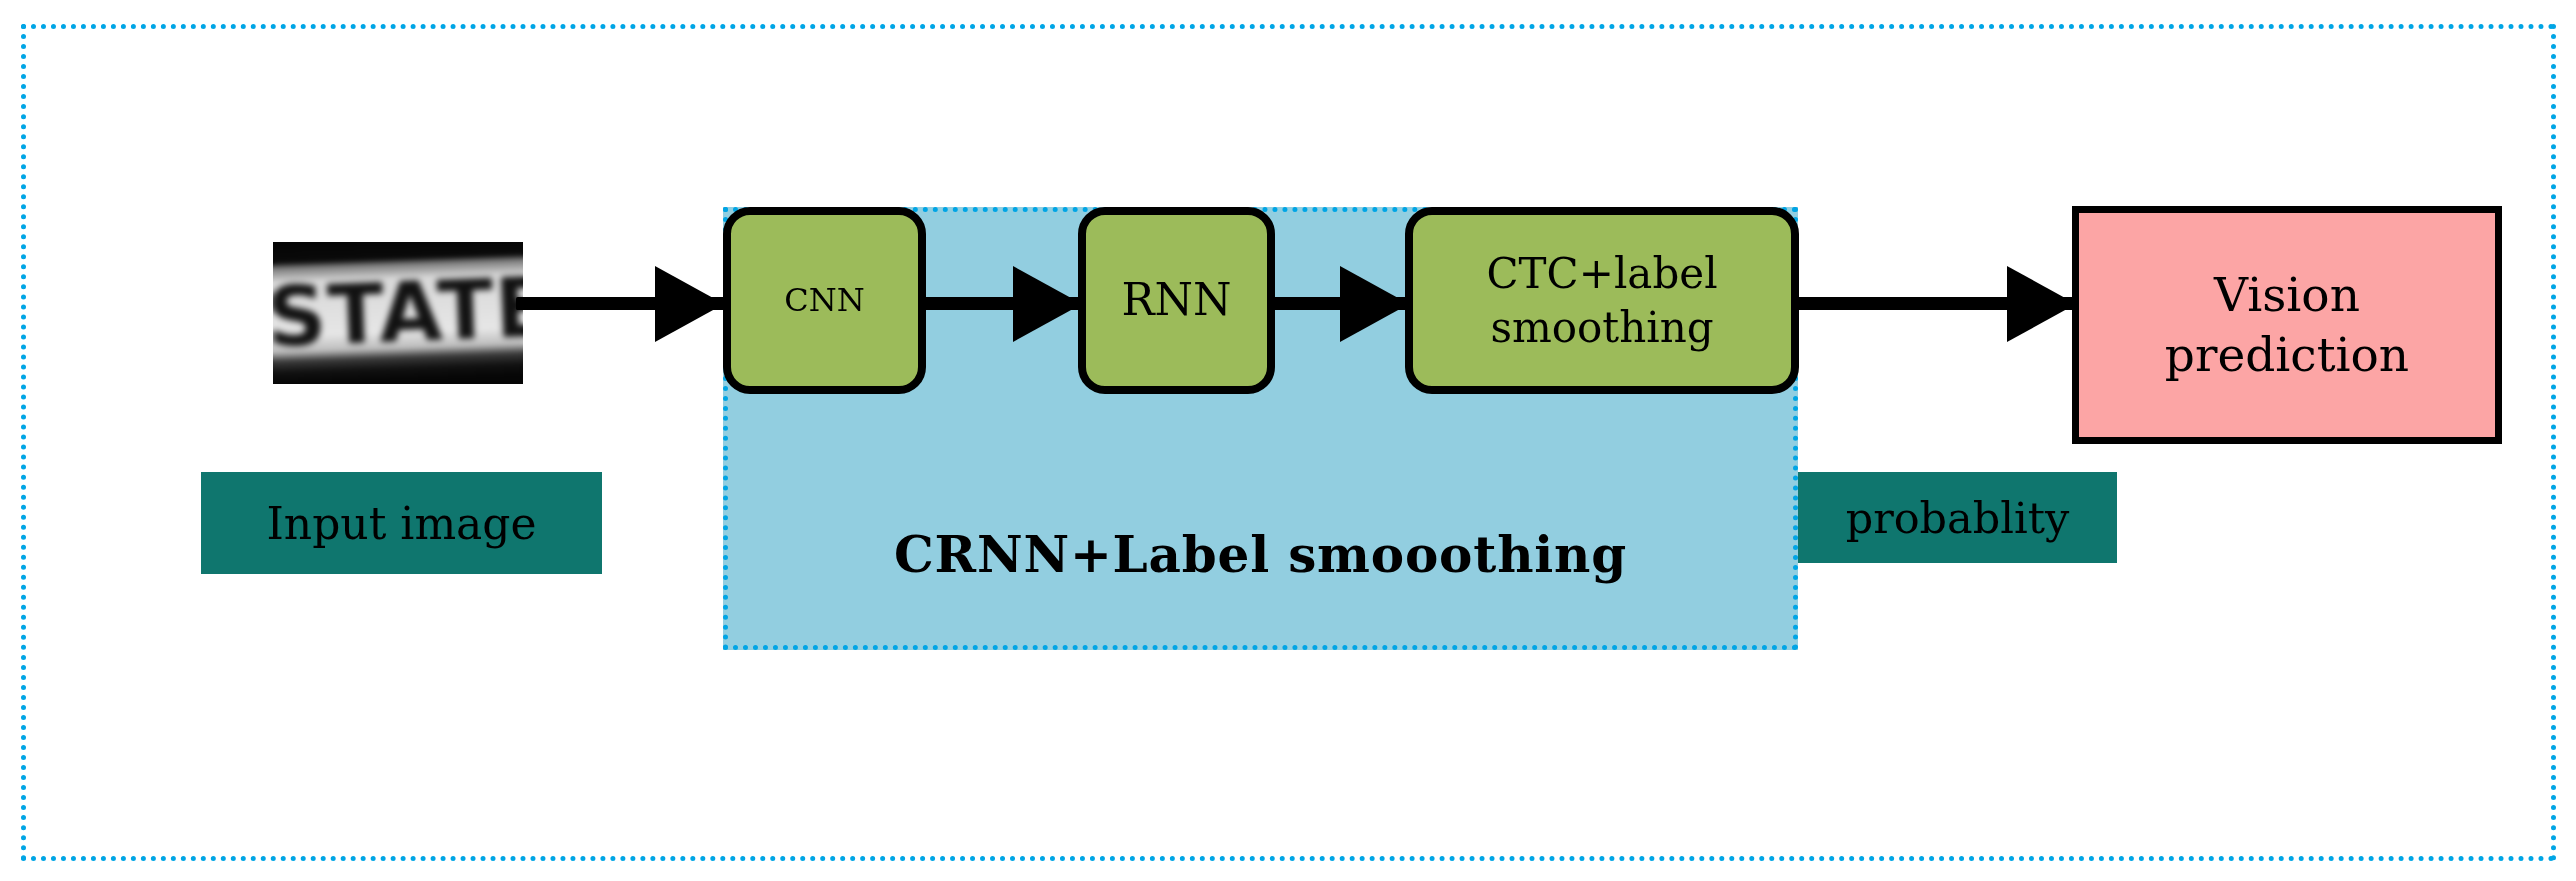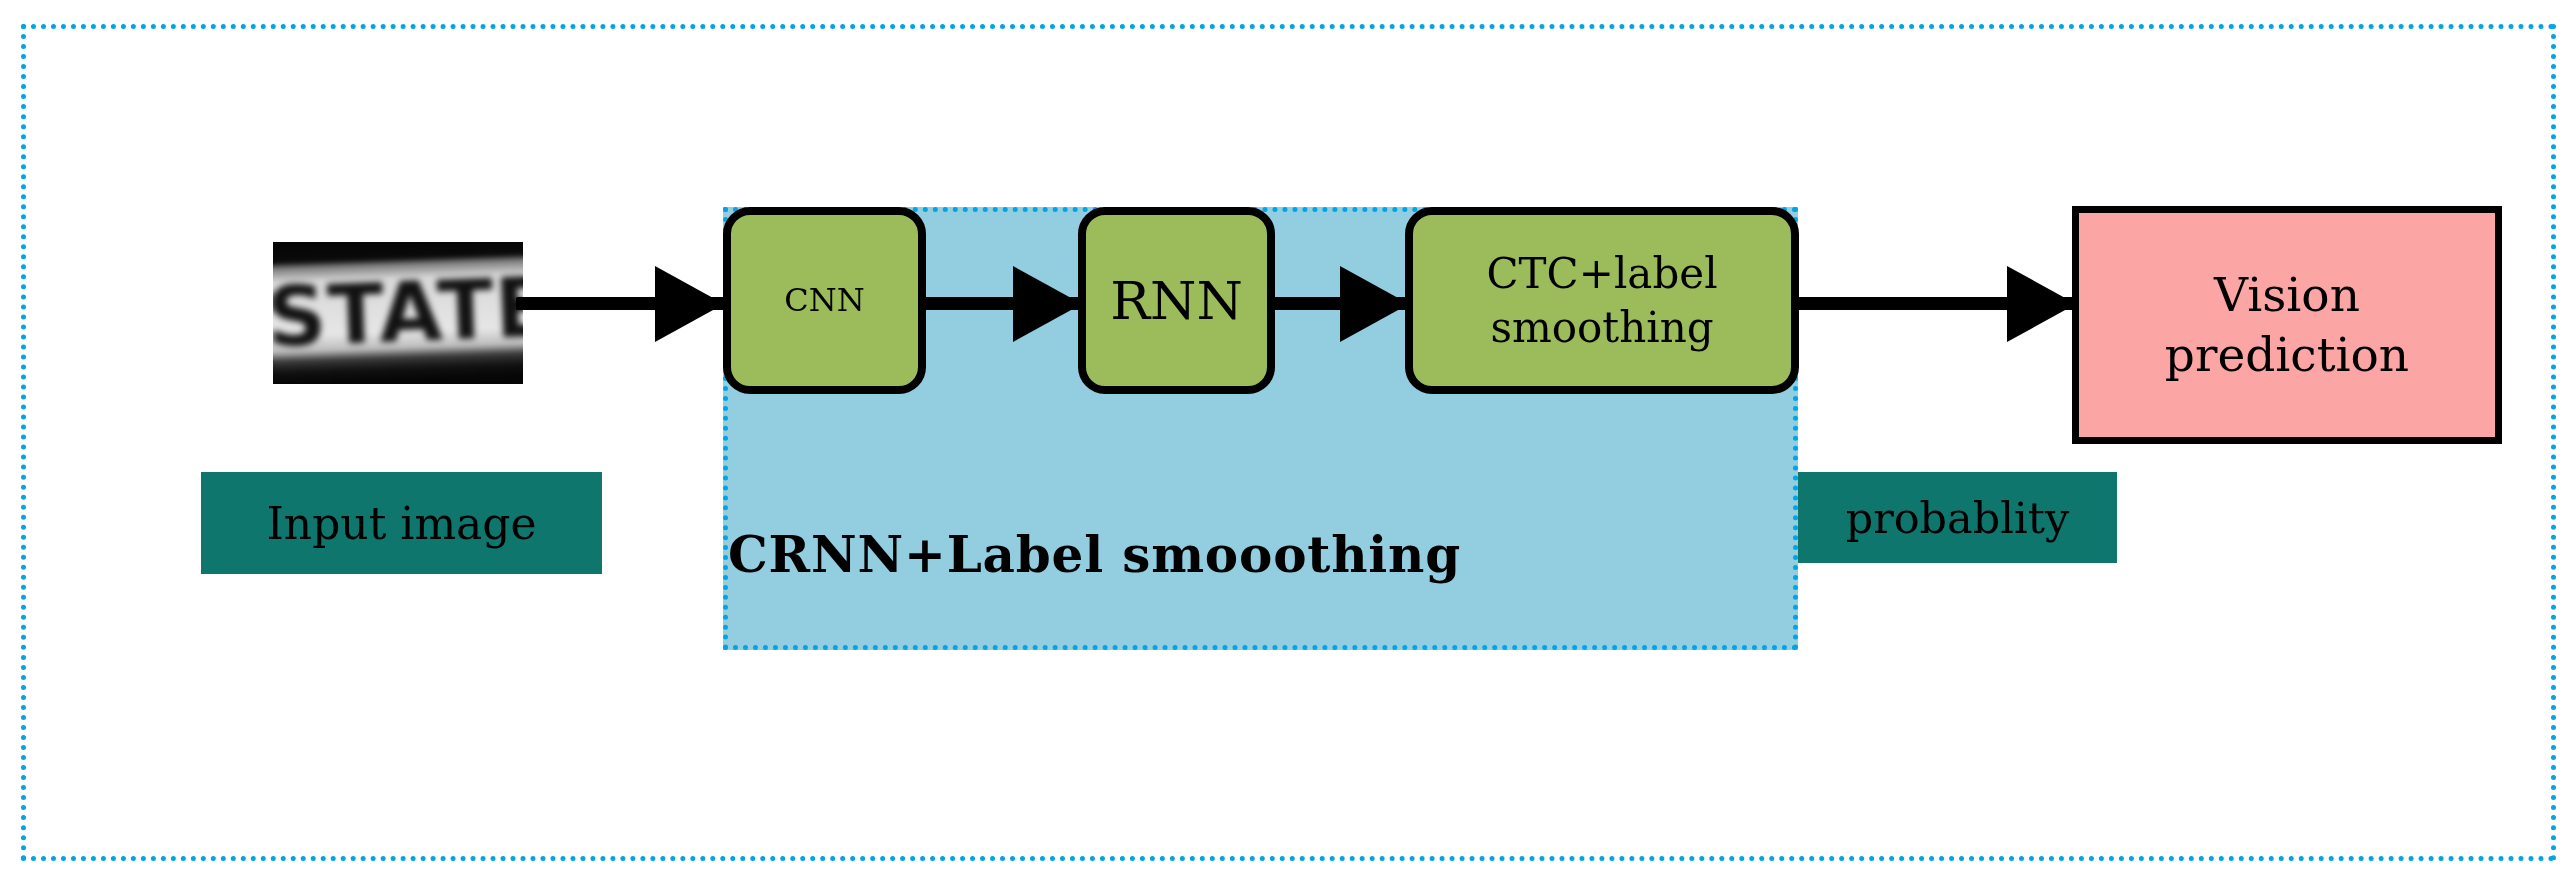--- a/index.html
+++ b/index.html
@@ -16,21 +16,21 @@
 
   
   #crnn-region{
     position:absolute;left:723px;top:207px;width:1075px;height:443px;
     box-sizing:border-box;
     background:#92cee0;
     border:5.5px dotted #00a5e5;
   }
   #crnn-region-label{
     position:absolute;left:0;right:0;top:313px;
-    text-align:left;
+    text-align:center;
     font-family:"DejaVu Serif", serif;
     font-weight:bold;
     font-size:50px;
     letter-spacing:0.8px;
     color:#000000;
     white-space:nowrap;
   }
 
   
   #input-image{
@@ -82,21 +82,21 @@
     border:8.7px solid #000000;
     border-radius:27px;
   }
   .node.yellow{
     background:#fca5a5;
     border:7px solid #000000;
     border-radius:0;
   }
 
   #node-cnn{left:723px;top:207px;width:203px;height:187px;font-size:32px;text-align:center;}
-  #node-rnn{left:1078px;top:207px;width:197px;height:187px;font-size:53px;}
+  #node-rnn{left:1078px;top:207px;width:197px;height:187px;font-size:44px;}
   #node-ctc{left:1405px;top:207px;width:394px;height:187px;font-size:42px;}
   #node-vision{left:2072px;top:206px;width:430px;height:238px;font-size:47px;}
 
   
   .arrow{position:absolute;height:0;}
   .arrow .shaft{
     position:absolute;left:0;top:0;height:12.6px;background:#000000;
     border-radius:1.6px;
   }
   .arrow .head{

